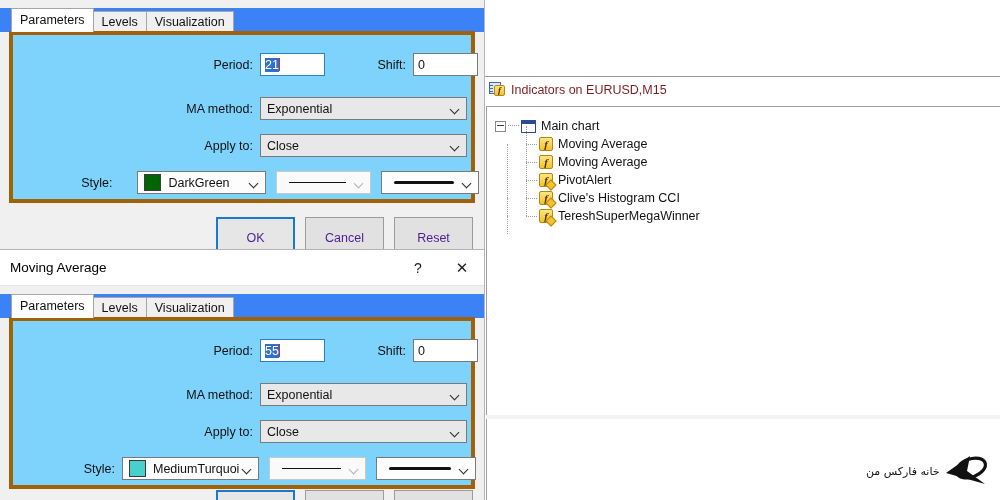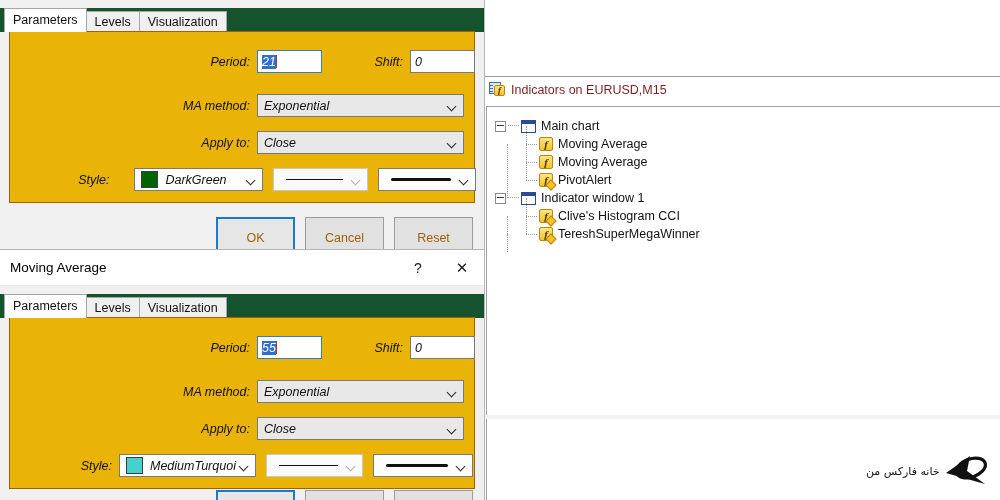--- a/index.html
+++ b/index.html
@@ -57,27 +57,27 @@
   
   .dlg{position:absolute;background:#f0f0f0;box-sizing:border-box;}
   .dlg-title{height:36px;background:#fff;display:flex;align-items:center;
      padding-left:10px;box-sizing:border-box;border-bottom:1px solid #e6e6e6;}
   .dlg-title-text{font-size:13.5px;color:#000;flex:1;}
   .titlebtn{width:44px;height:30px;display:flex;align-items:center;justify-content:center;
      font-size:15px;color:#1a1a1a;}
   .titlebtn.help{font-size:14px;}
   .titlebtn.close{font-size:15px;}
 
-  .tabstrip{position:relative;height:24px;background:#14532d;padding-left:4px;
+  .tabstrip{position:relative;height:24px;background:#3b82f6;padding-left:11px;
      box-sizing:border-box;display:flex;align-items:flex-end;}
   .tab{height:21px;line-height:20px;padding:0 8px;font-size:12.5px;color:#111;
      background:#f0f0f0;border:1px solid #a6a6a6;border-bottom:none;margin-right:-1px;box-sizing:border-box;}
   .tab.active{background:#fff;height:24px;line-height:22px;position:relative;z-index:3;}
 
-  .tabpanel{position:relative;background:#eab308;border:1px solid #a16207;box-sizing:border-box;font-style:italic;}
+  .tabpanel{position:relative;background:#7dd3fc;border:4px solid #a16207;box-sizing:border-box;}
 
   .frow{position:absolute;display:flex;align-items:center;}
   .flabel{font-size:12.5px;color:#111;text-align:right;}
 
   .tinput{box-sizing:border-box;border:1px solid #7a7a7a;background:#fff;height:23px;
      font-size:12.5px;color:#111;padding:2px 4px;line-height:19px;font-family:inherit;}
   .tinput.focused{border:1px solid #2f7fd1;}
   .sel-text{background:#2f6fd0;color:#fff;}
   .caret{display:inline-block;width:1px;height:13px;background:#c03030;vertical-align:-2px;}
 
@@ -88,21 +88,21 @@
   .chev:before{content:"";position:absolute;left:3px;top:4px;width:6px;height:6px;
      border-left:1.4px solid #2b2b2b;border-bottom:1.4px solid #2b2b2b;transform:rotate(-45deg);}
   .chev.dim:before{border-color:#b3b3b3;}
   .combo.white{background:#fdfdfd;}
   .combo.light{background:#fafafa;border-color:#c8c8c8;}
   .swatch{width:15px;height:15px;border:1px solid #3c3c3c;flex:0 0 auto;margin-right:7px;}
   .lineprev{flex:1;height:1px;background:#111;margin:0 6px;}
   .lineprev.thick{height:3px;border-radius:2px;}
 
   .btn{box-sizing:border-box;height:41px;background:#e1e1e1;border:1px solid #9b9b9b;
-     font-size:12.5px;color:#a16207;display:flex;align-items:center;justify-content:center;}
+     font-size:12.5px;color:#4c1d95;display:flex;align-items:center;justify-content:center;}
   .btn.default{border:2px solid #1b78d0;background:#e6e6e6;}
 
   .dlgframe-shadow{box-shadow:0 0 0 1px #b5b5b5;}
 </style>
 </head>
 <body>
 
 <div class="root">
 
   <div class="rpanel">
@@ -152,26 +152,20 @@
           <span class="ico ico-fn">f</span>
           <span class="tree-label">Moving Average</span>
         </div>
         <div class="tree-row indent2">
           <span class="elbow"></span>
           <span class="ico ico-fn" style="position:relative;">f<span style="position:absolute;right:-3px;bottom:-3px;width:6px;height:6px;background:#f2c230;border:1px solid #b8860b;transform:rotate(45deg);"></span></span>
           <span class="tree-label">PivotAlert</span>
         </div>
       </div>
 
-      <div class="tree-row indent1">
-        <span class="expander"></span>
-        <span class="dotline"></span>
-        <span class="ico ico-chartwin"></span>
-        <span class="tree-label">Indicator window 1</span>
-      </div>
       <div style="position:relative;">
         <span class="vline" style="height:18px;"></span>
         <div class="tree-row indent2">
           <span class="elbow"></span>
           <span class="ico ico-fn" style="position:relative;">f<span style="position:absolute;right:-3px;bottom:-3px;width:6px;height:6px;background:#f2c230;border:1px solid #b8860b;transform:rotate(45deg);"></span></span>
           <span class="tree-label">Clive's Histogram CCI</span>
         </div>
       </div>
 
       <div style="position:relative;">

